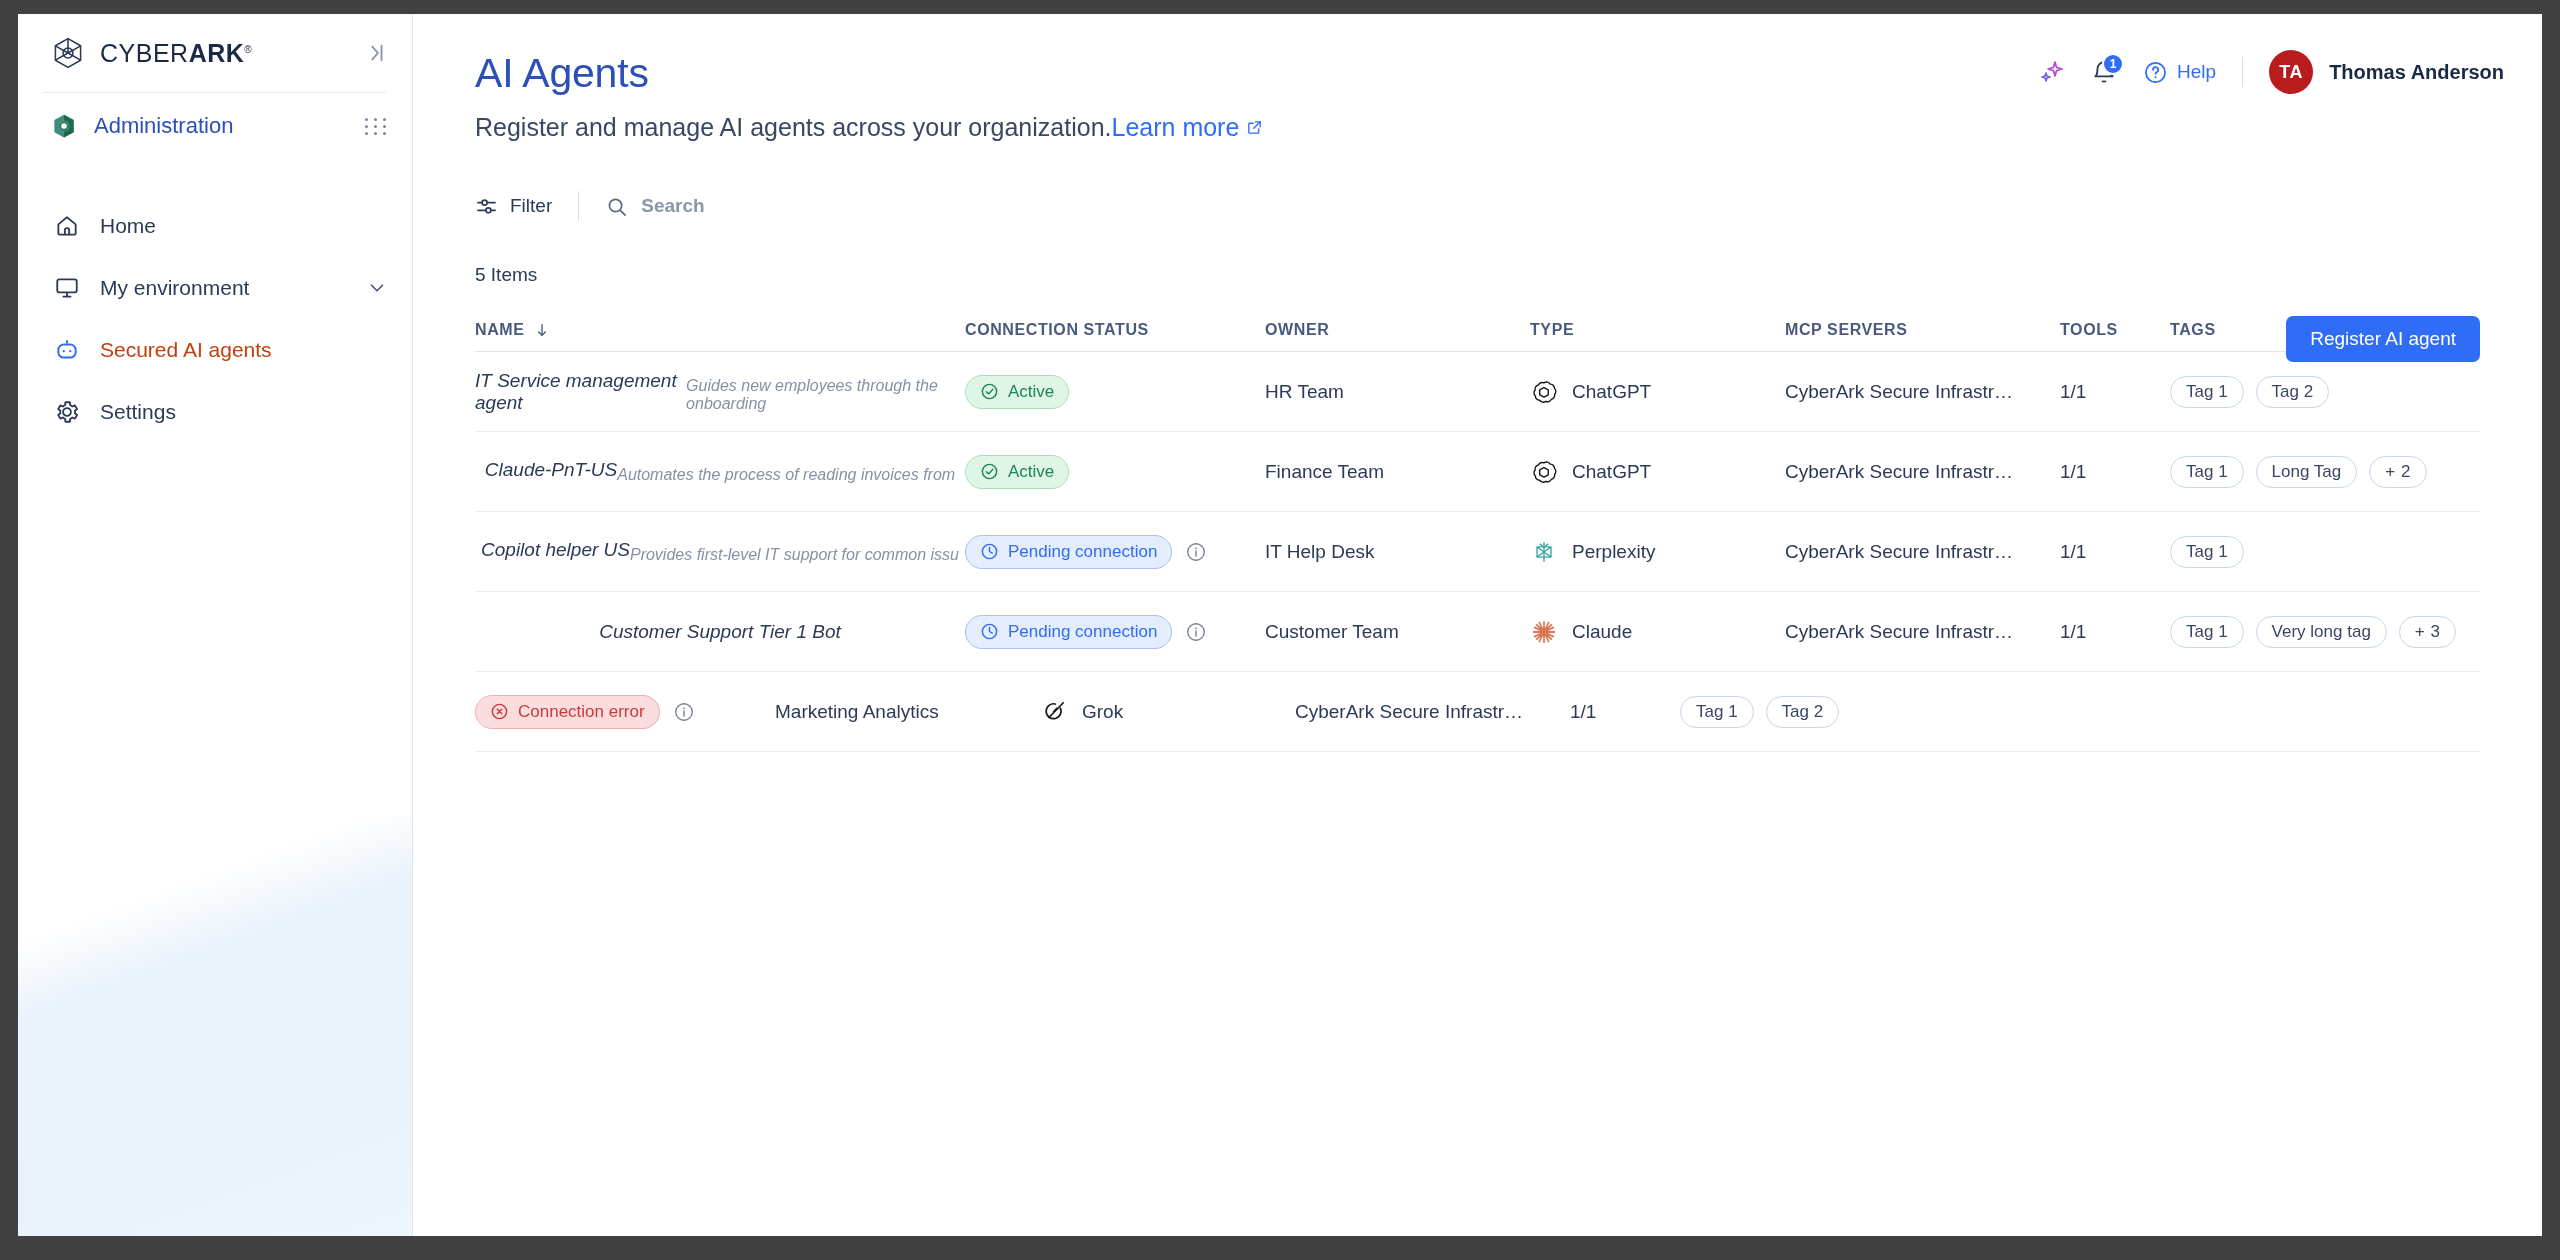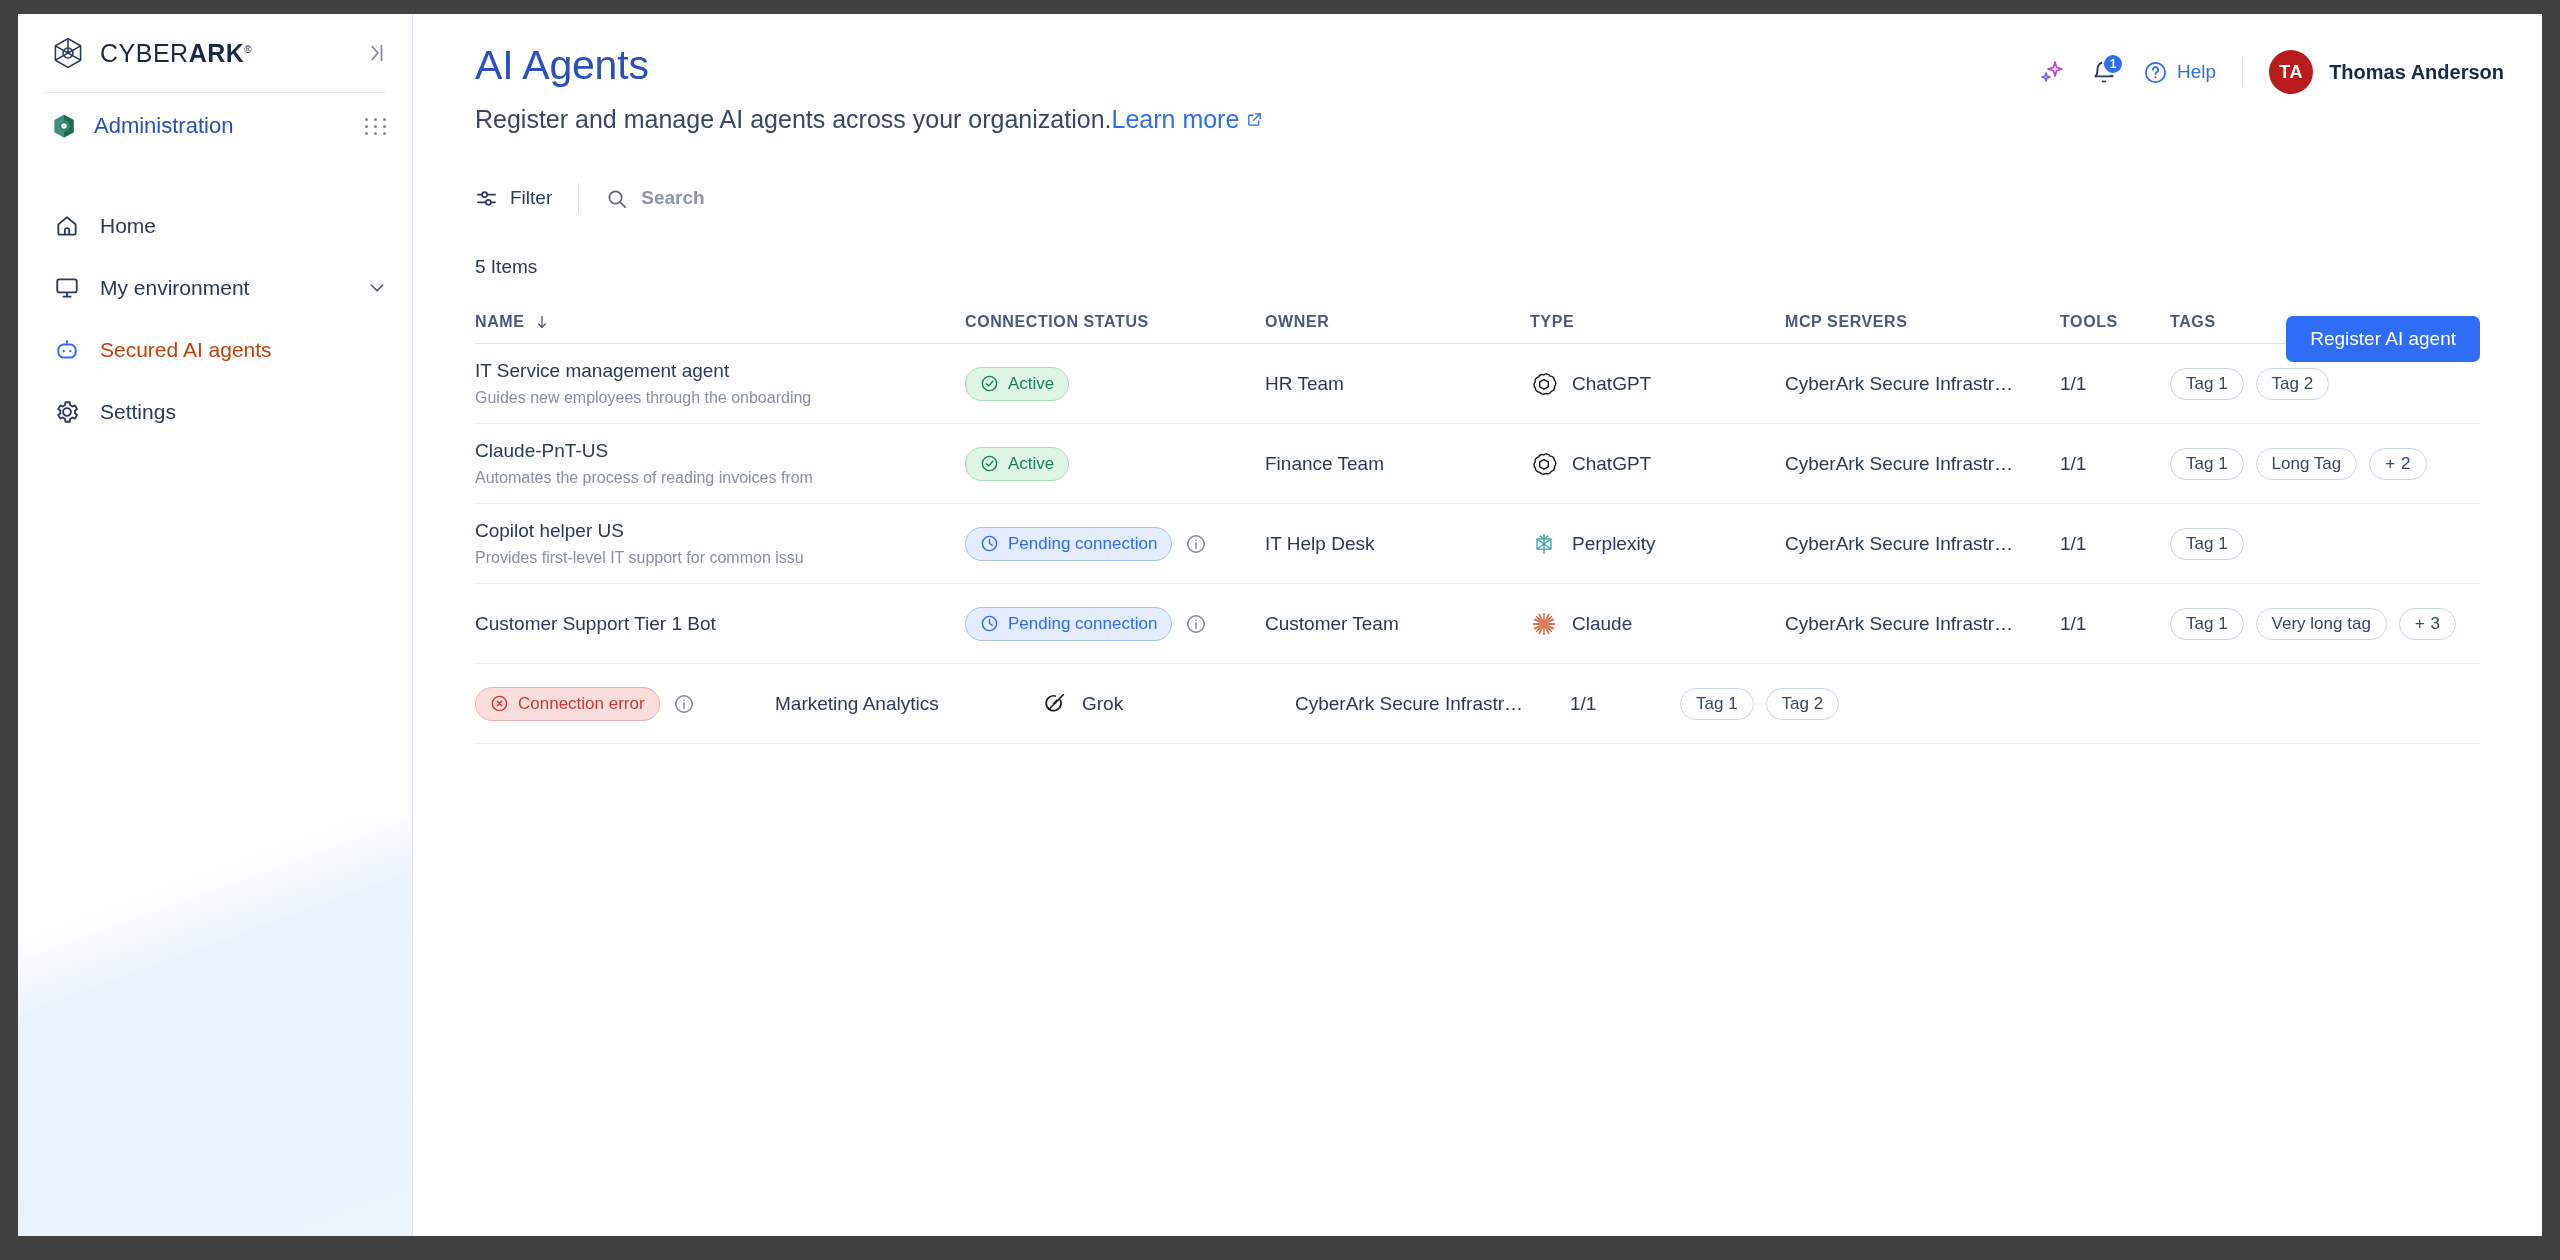--- a/index.html
+++ b/index.html
@@ -112,21 +112,21 @@
   .user-box { display: flex; align-items: center; gap: 16px; cursor: pointer; }
   .avatar {
     width: 44px; height: 44px; border-radius: 50%;
     background: #b91c1c; color: #fff;
     font-size: 18px; font-weight: 600;
     display: flex; align-items: center; justify-content: center;
     letter-spacing: .5px;
   }
   .user-name { font-size: 20px; color: #1b2a44; font-weight: 600; }
 
-  .page-head { padding: 28px 0 0 62px; }
+  .page-head { padding: 19px 0 0 62px; margin-top: 17px; }
   .page-title { font-size: 41px; color: #2c4fb8; font-weight: 400; letter-spacing: -.2px; }
   .page-sub { margin-top: 16px; font-size: 25px; color: #3a4763; display: flex; align-items: center; }
   .learn-more { color: #2f6df6; display: inline-flex; align-items: center; gap: 7px; cursor: pointer; }
 
   .toolbar {
     margin: 40px 0 0 0;
     padding: 0 62px 0 62px;
     display: flex; align-items: center;
     height: 48px;
   }
@@ -157,21 +157,21 @@
   .col-tools  { width: 110px; flex: 0 0 110px; }
   .col-tags   { flex: 1 1 auto; }
 
   .trow {
     display: flex; align-items: center;
     min-height: 80px;
     border-bottom: 1px solid #e7eefa;
     cursor: pointer;
   }
   .cell { display: flex; align-items: center; font-size: 19px; color: #2b3a56; }
-  .cell.col-name { flex-direction: column; align-items: flex-start; justify-content: center; }
+  .cell.col-name { flex-direction: row; align-items: flex-start; justify-content: center; font-style: italic; }
   .agent-name { font-size: 19px; color: #2b3a56; }
   .agent-desc { font-size: 16px; color: #8790a4; margin-top: 7px; }
 
   .badge {
     display: inline-flex; align-items: center; gap: 9px;
     height: 34px; padding: 0 14px;
     border-radius: 17px;
     font-size: 17px;
     white-space: nowrap;
   }

